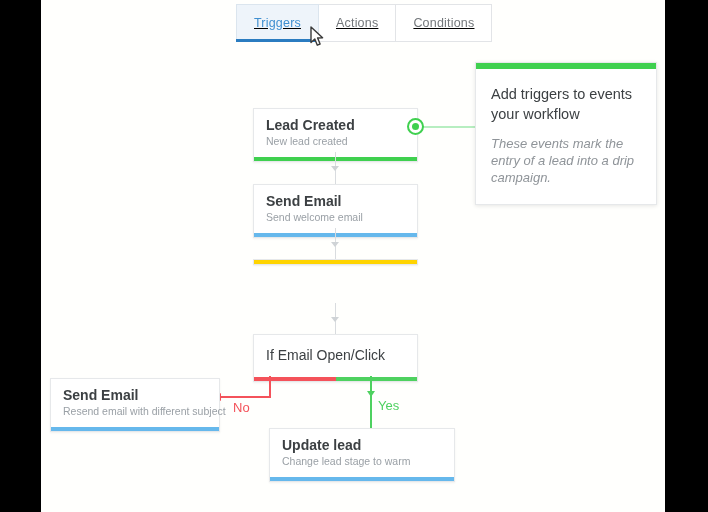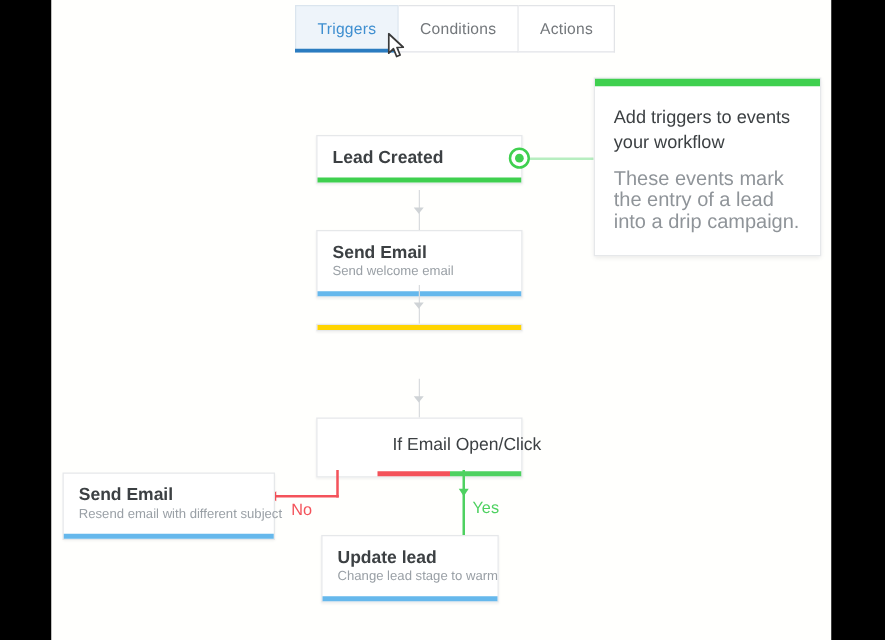--- a/index.html
+++ b/index.html
@@ -33,20 +33,21 @@
   }
 
   
   #tabbar {
     position: absolute;
     left: 195px;
     top: 4px;
     display: flex;
     align-items: stretch;
     height: 38px;
+    text-decoration: underline;
   }
   .tab {
     box-sizing: border-box;
     height: 38px;
     padding: 0 17px;
     display: flex;
     align-items: center;
     justify-content: center;
     background: #ffffff;
     border: 1px solid #e2e4e7;
@@ -187,51 +188,53 @@
     background: #3fd04f;
   }
   #infopanel .ip-body { padding: 15px 15px 18px 15px; }
   #infopanel .ip-title {
     font-size: 14.5px;
     color: #3c4043;
     line-height: 20px;
     margin-bottom: 11px;
   }
   #infopanel .ip-text {
-    font-size: 16px;
+    font-size: 13px;
     color: #8f9499;
     line-height: 17px;
+    font-style: italic;
   }
 </style>
 </head>
 <body>
 
 <div id="screen">
 
   <div id="canvas">
 
     <div id="tabbar">
       <div class="tab active">
         <span>Triggers</span>
       </div>
       <div class="tab">
+        <span>Actions</span>
+      </div>
+      <div class="tab">
         <span>Conditions</span>
-      </div>
-      <div class="tab">
-        <span>Actions</span>
       </div>
     </div>
 
     <svg id="cursor" viewBox="0 0 16 22">
       <path d="M1,1 L1,16.5 L4.8,13 L7.3,19.2 L10.1,18 L7.6,12 L12.6,11.8 Z" fill="#ffffff" stroke="#3a3a3a" stroke-width="1.4" stroke-linejoin="round"></path>
     </svg>
 
     <div class="node" style="left:212px; top:108px; width:165px;">
       <div class="n-body">
         <div class="n-title">Lead Created</div>
+        <div class="n-sub">New lead created</div>
       </div>
       <div class="n-bar">
         <div class="seg" style="width:100%; background:#3fd04f;"></div>
       </div>
     </div>
 
     <div id="dot-line" style="left:382px; top:126px; width:52px;"></div>
     <div id="trigger-dot" style="left:366px; top:118px;">
       <div class="core"></div>
     </div>
@@ -254,21 +257,21 @@
 
     <div class="node" style="left:212px; top:259px; width:165px;">
       <div class="n-bar">
         <div class="seg" style="width:100%; background:#ffd400;"></div>
       </div>
     </div>
 
     <div class="vline" style="left:294px; top:303px; height:32px;"></div>
     <div class="varrow" style="left:290px; top:317px;"></div>
 
-    <div class="node" style="left:212px; top:334px; width:165px;padding-left:48px;">
+    <div class="node" style="left:212px; top:334px; width:165px;">
       <div class="n-body" style="padding:13px 12px 14px 12px;">
         <div class="n-title" style="font-weight:normal;">If Email Open/Click</div>
       </div>
       <div class="n-bar">
         <div class="seg" style="width:50%; background:#f4525a;"></div>
         <div class="seg" style="width:50%; background:#4ed160;"></div>
       </div>
     </div>
 
     <div class="rline" style="left:228px; top:376px; width:2px; height:22px;"></div>
@@ -283,21 +286,21 @@
     <div class="node" style="left:9px; top:378px; width:170px;">
       <div class="n-body">
         <div class="n-title">Send Email</div>
         <div class="n-sub">Resend email with different subject</div>
       </div>
       <div class="n-bar">
         <div class="seg" style="width:100%; background:#66b8ec;"></div>
       </div>
     </div>
 
-    <div class="node" style="left:216px; top:428px; width:142px;">
+    <div class="node" style="left:228px; top:428px; width:186px;">
       <div class="n-body">
         <div class="n-title">Update lead</div>
         <div class="n-sub">Change lead stage to warm</div>
       </div>
       <div class="n-bar">
         <div class="seg" style="width:100%; background:#66b8ec;"></div>
       </div>
     </div>
 
     <div id="infopanel" style="left:434px; top:62px; width:182px;">

